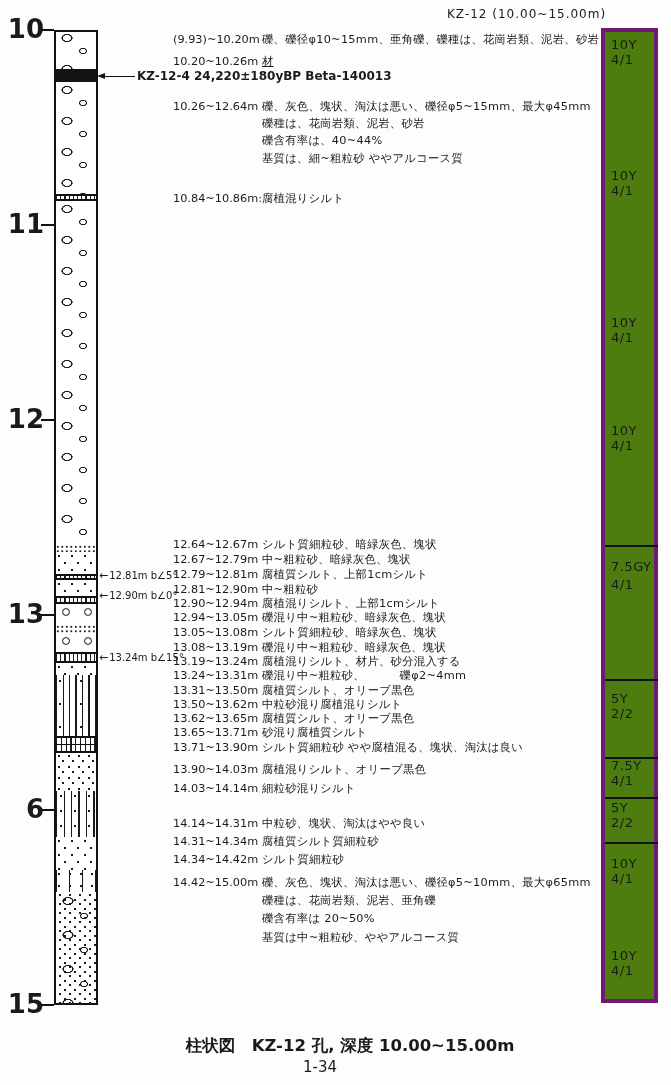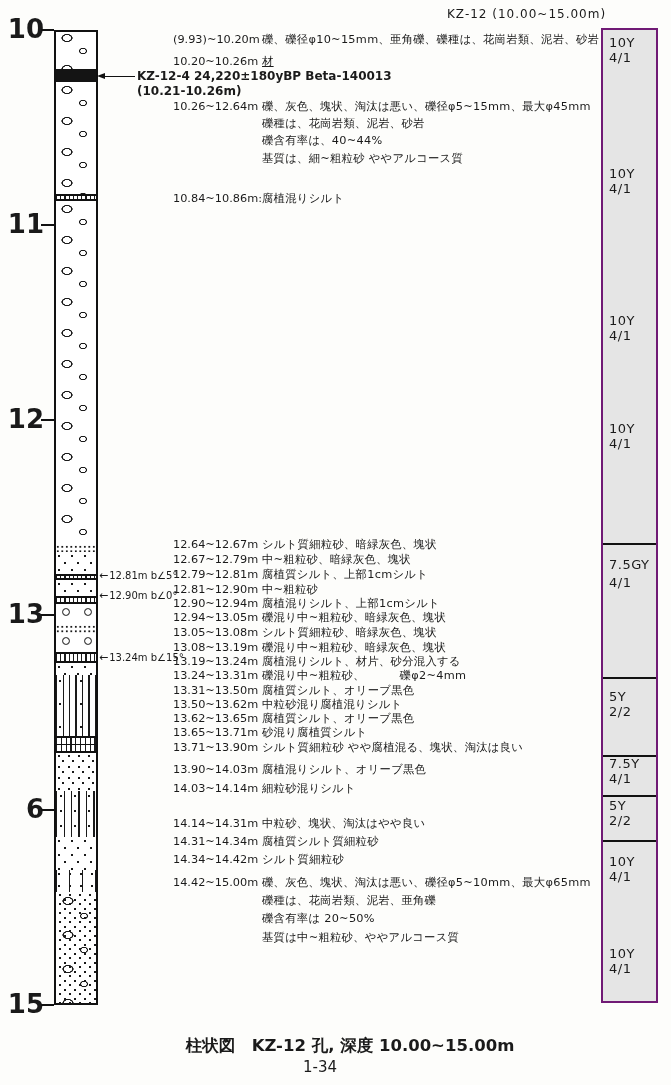--- a/index.html
+++ b/index.html
@@ -68,21 +68,21 @@
   #sample-arrow-line{left:103px;top:76px;width:32px;border-top:1.8px solid #111;}
   #sample-arrow-head{left:97px;top:73px;width:0;height:0;border-right:8px solid #111;border-top:3.5px solid transparent;border-bottom:3.5px solid transparent;}
   #sample-block{left:137px;top:69px;font-weight:bold;font-size:12px;line-height:15px;white-space:nowrap;}
   
   .dip{left:99px;font-size:10px;white-space:nowrap;line-height:11px;}
   .dip .arrow{font-size:11px;margin-right:1px;}
   
   .drow{left:173px;width:430px;font-size:11.3px;line-height:13px;white-space:nowrap;overflow:hidden;letter-spacing:0.3px;}
   .drow .range{display:inline-block;width:89px;letter-spacing:0;}
   
-  #color-col{left:601px;top:28px;width:57px;height:975px;border:2px solid #701a75;box-sizing:border-box;background:#e5e5e5;}
+  #color-col{left:601px;top:28px;width:57px;height:975px;border:4px solid #701a75;box-sizing:border-box;background:#4d7c0f;}
   .ccell-divider{position:absolute;left:0;width:53px;border-top:2px solid #111;}
   .clabel{position:absolute;left:6px;width:46px;font-size:13px;line-height:14px;letter-spacing:0.5px;}
 </style>
 </head>
 <body>
 
 <div class="abs" id="chart-title">KZ-12 (10.00~15.00m)</div>
 
 <div class="abs" id="lith-column">
     <div class="layer L-pebbles" style="top: -2px; height: 39px;"></div>
@@ -120,21 +120,20 @@
     <div class="abs depth-num" style="top: 796px;">6</div>
     <div class="abs depth-tick" style="top: 809px;"></div>
     <div class="abs depth-num" style="top: 991px;">15</div>
     <div class="abs depth-tick" style="top: 1004px;"></div>
   </div>
 
 <div class="abs" id="sample-arrow-head"></div>
 <div class="abs" id="sample-arrow-line"></div>
 <div class="abs" id="sample-block">
   <div>KZ-12-4  24,220±180yBP  Beta-140013</div>
-  <div>(10.21-10.26m)</div>
 </div>
 
 <div class="abs" id="descriptions-holder">
     <div class="abs drow" style="top: 33px;"><span class="range">(9.93)~10.20m</span><span>礫、礫径φ10~15mm、亜角礫、礫種は、花崗岩類、泥岩、砂岩</span></div>
     <div class="abs drow" style="top: 55px; text-decoration: underline;"><span class="range">10.20~10.26m</span><span>材</span></div>
     <div class="abs drow" style="top: 100px;"><span class="range">10.26~12.64m</span><span>礫、灰色、塊状、淘汰は悪い、礫径φ5~15mm、最大φ45mm</span></div>
     <div class="abs drow" style="top: 117px;"><span class="range"></span><span>礫種は、花崗岩類、泥岩、砂岩</span></div>
     <div class="abs drow" style="top: 134px;"><span class="range"></span><span>礫含有率は、40~44%</span></div>
     <div class="abs drow" style="top: 152px;"><span class="range"></span><span>基質は、細~粗粒砂 ややアルコース質</span></div>
     <div class="abs drow" style="top: 192px;"><span class="range">10.84~10.86m:</span><span>腐植混りシルト</span></div>

